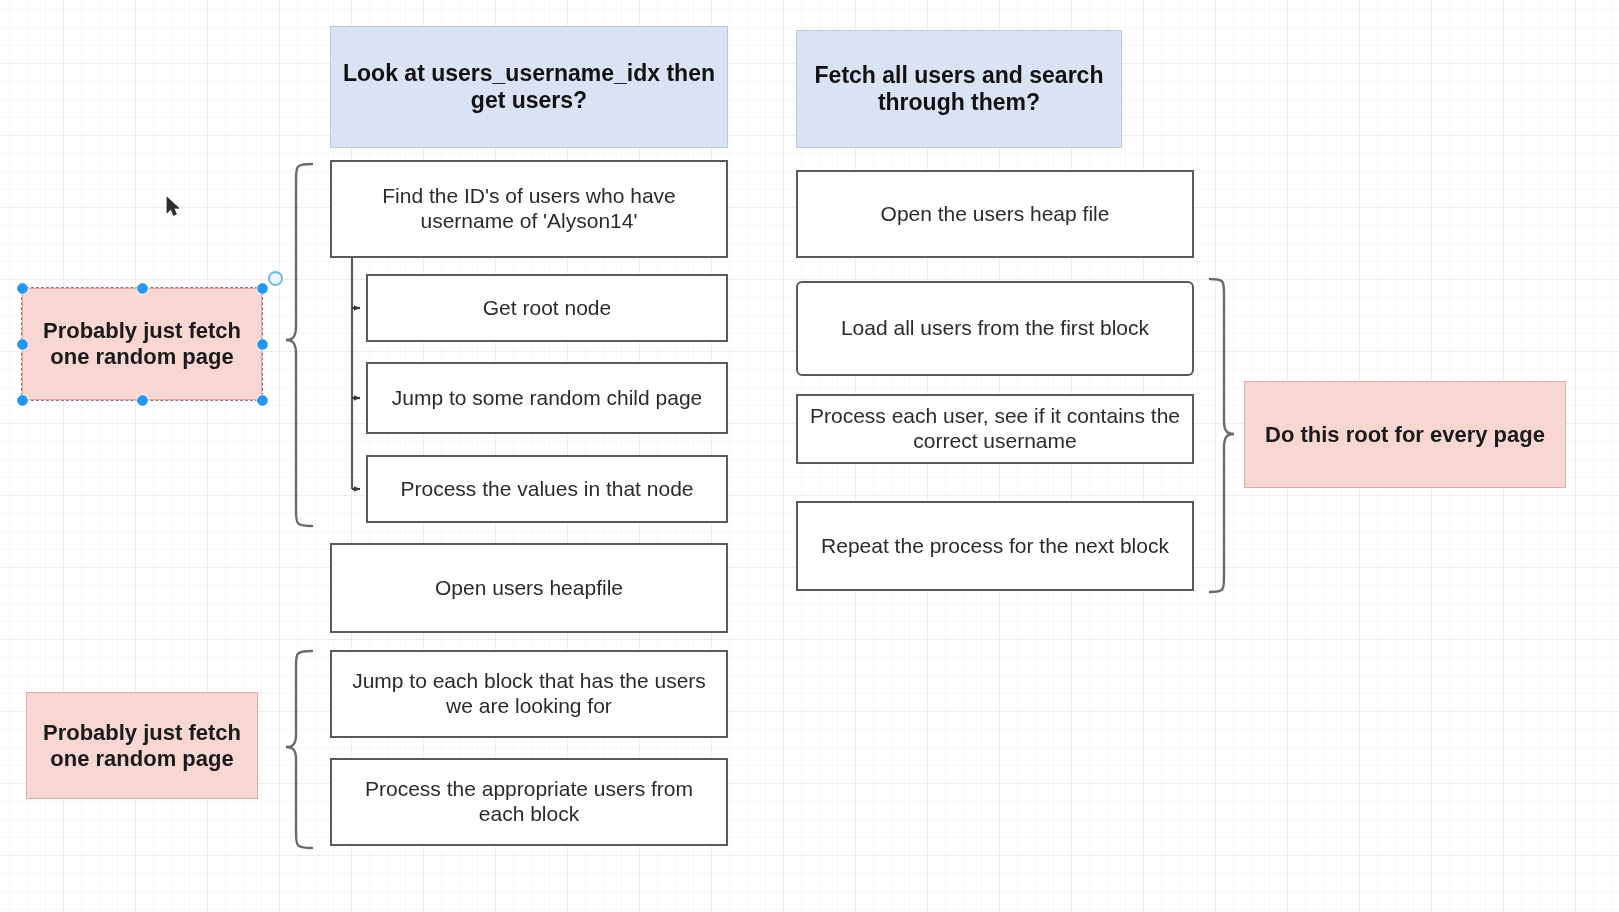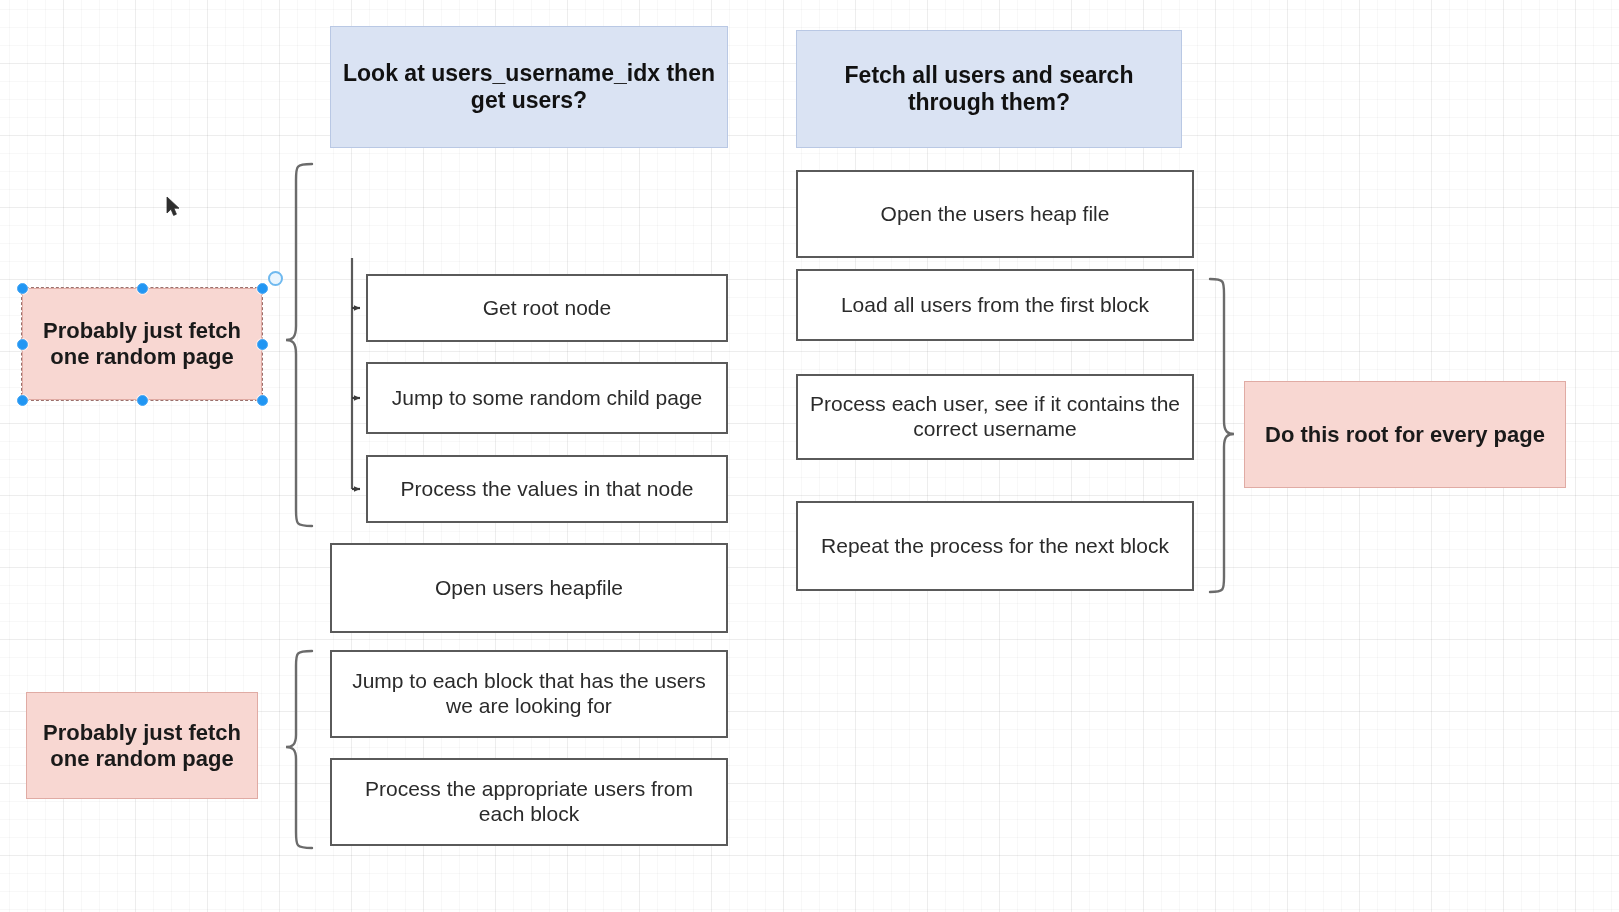--- a/index.html
+++ b/index.html
@@ -152,20 +152,23 @@
                C1228,434 1224,436 1224,447
                L1224,577
                C1224,590 1224,592 1210,592"></path>
     </g>
   </svg>
 
   <div class="node header" style="left:330px; top:26px; width:398px; height:122px;">
     <span>Look at users_username_idx then get users?</span>
   </div>
 
+  <div class="node box" style="left:330px; top:160px; width:398px; height:98px;">
+    <span>Find the ID's of users who have username of 'Alyson14'</span>
+  </div>
 
   <div class="node box" style="left:366px; top:274px; width:362px; height:68px;">
     <span>Get root node</span>
   </div>
 
   <div class="node box" style="left:366px; top:362px; width:362px; height:72px;">
     <span>Jump to some random child page</span>
   </div>
 
   <div class="node box" style="left:366px; top:455px; width:362px; height:68px;">
@@ -177,33 +180,33 @@
   </div>
 
   <div class="node box" style="left:330px; top:543px; width:398px; height:90px;">
     <span>Open users heapfile</span>
   </div>
 
   <div class="node box" style="left:330px; top:758px; width:398px; height:88px;">
     <span>Process the appropriate users from each block</span>
   </div>
 
-  <div class="node header" style="left:796px; top:30px; width:386px; height:118px;">
+  <div class="node header" style="left:796px; top:30px; width:326px; height:118px;">
     <span>Fetch all users and search through them?</span>
   </div>
 
   <div class="node box" style="left:796px; top:170px; width:398px; height:88px;">
     <span>Open the users heap file</span>
   </div>
 
-  <div class="node box" style="left:796px; top:269px; width:398px; height:72px;">
+  <div class="node box" style="left:796px; top:281px; width:398px; height:95px;border-radius:6px;">
     <span>Load all users from the first block</span>
   </div>
 
-  <div class="node box" style="left:796px; top:374px; width:398px; height:86px;justify-content:center;">
+  <div class="node box" style="left:796px; top:394px; width:398px; height:70px;justify-content:center;">
     <span>Process each user, see if it contains the correct username</span>
   </div>
 
   <div class="node box" style="left:796px; top:501px; width:398px; height:90px;">
     <span>Repeat the process for the next block</span>
   </div>
 
   <div class="selected-wrap" style="left:22px; top:288px; width:240px; height:112px;">
     <div class="node pink" style="left:0; top:0; width:240px; height:112px;">
       <span>Probably just fetch one random page</span>

